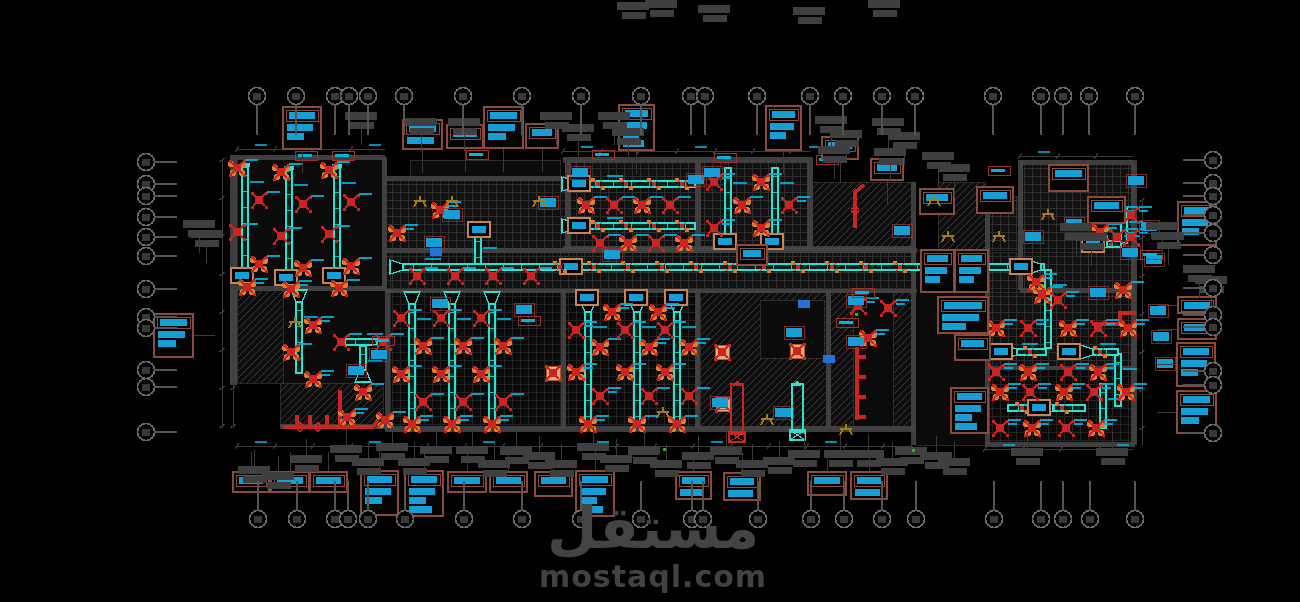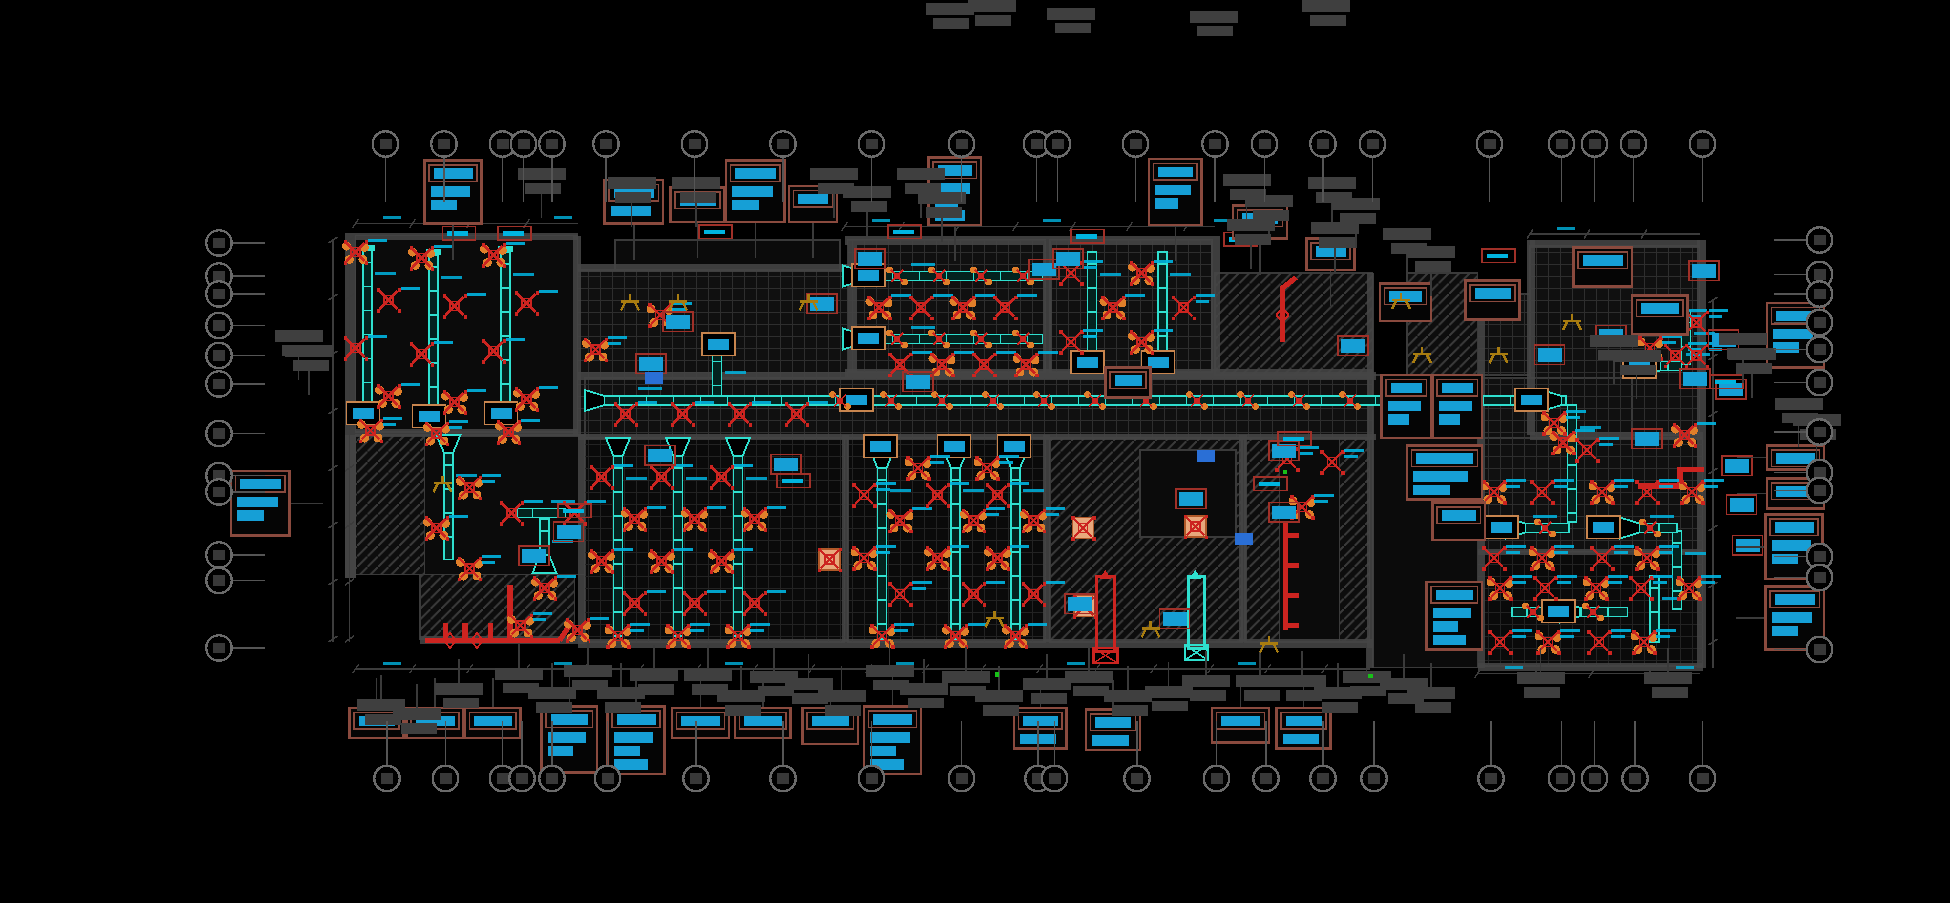--- a/index.html
+++ b/index.html
@@ -2896,13 +2896,17 @@
           <circle cx="1213" cy="385" r="8.5" fill="#000" stroke="#6a6a6a" stroke-width="1.6"></circle>
           <rect x="1209" y="381.5" width="8" height="7" fill="#383838"></rect>
         </g>
         <g>
           <line x1="1213" y1="433" x2="1182.5" y2="433" stroke="#555555" stroke-width="1.2"></line>
           <circle cx="1213" cy="433" r="8.5" fill="#000" stroke="#6a6a6a" stroke-width="1.6"></circle>
           <rect x="1209" y="429.5" width="8" height="7" fill="#383838"></rect>
         </g>
       </g>
     </svg>
+  <div class="watermark">
+    <div class="wm-ar">مستقل</div>
+    <div class="wm-la">mostaql.com</div>
+  </div>
 </div>
 
 </body></html>

